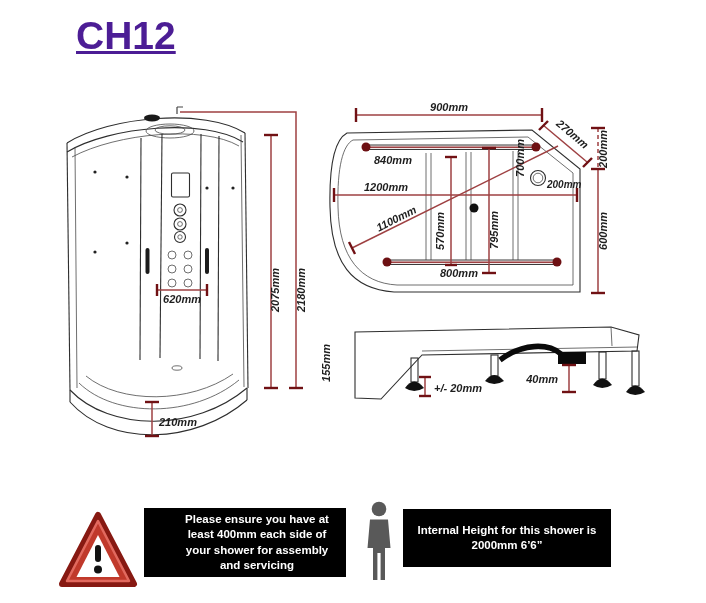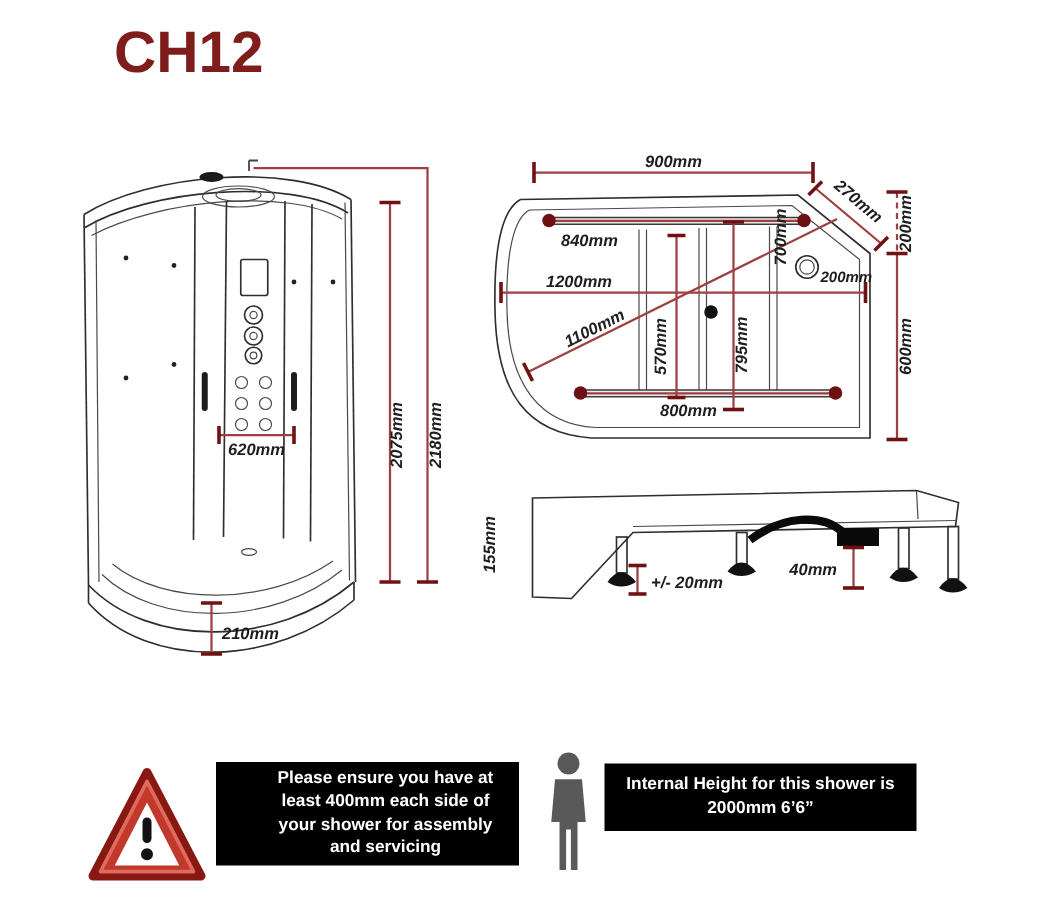--- a/index.html
+++ b/index.html
@@ -2,21 +2,21 @@
 <html><head>
 <meta charset="utf-8">
 <style>
   html,body { margin:0; padding:0; background:#ffffff; }
   .page {
     position:relative; width:706px; height:603px; background:#fff;
     font-family:"Liberation Sans", sans-serif; overflow:hidden;
   }
   .abs { position:absolute; }
   .title {
-    font-weight:bold; font-size:39px; color:#7f1d1d; letter-spacing:0px;
+    font-weight:bold; font-size:39px; color:#4c1d95; letter-spacing:0px;text-decoration:underline;
   }
   svg { display:block; }
   .dim { font:italic bold 11px "Liberation Sans", sans-serif; fill:#1e1e1e; }
   .dim-sm { font:italic bold 10px "Liberation Sans", sans-serif; fill:#1e1e1e; }
   .outline { stroke:#2e2e2e; stroke-width:1.1; fill:none; }
   .thin { stroke:#4a4a4a; stroke-width:0.8; fill:none; }
   .red  { stroke:#9e4042; stroke-width:1.5; fill:none; }
   .redcap { stroke:#701114; stroke-width:2.4; fill:none; }
   .notice-box {
     background:#000; color:#fff; display:flex; align-items:center; justify-content:center;
@@ -24,21 +24,21 @@
     box-sizing:border-box;
   }
 </style>
 </head>
 <body>
 
 <div class="page">
 
   <div class="abs title" style="left:76px; top:14px;">CH12</div>
 
-  <div class="abs" style="left:44px; top:100px;text-align:right;">
+  <div class="abs" style="left:55px; top:100px;text-align:right;">
     <svg width="260" height="375" viewBox="0 0 260 375">
       <g>
 
         <path class="outline" d="M12,43 C55,16 150,8 190,33"></path>
         <path class="outline" d="M12,52 C55,26 150,18 188,42"></path>
         <path class="thin" d="M17,57 C62,33 148,25 184,46"></path>
         <ellipse cx="97" cy="18" rx="8" ry="3.4" fill="#1a1a1a"></ellipse>
         <ellipse class="thin" cx="115" cy="31" rx="24" ry="7"></ellipse>
         <ellipse class="thin" cx="115" cy="30" rx="15" ry="4.2"></ellipse>
 
@@ -252,17 +252,17 @@
     <span>Please ensure you have at least 400mm each side of your shower for assembly and servicing</span>
   </div>
 
   <div class="abs" style="left:361px; top:501px;">
     <svg width="36" height="80" viewBox="0 0 36 80">
       <circle cx="18" cy="8" r="7.3" fill="#595959"></circle>
       <path d="M9,18.5 L27,18.5 L29.5,47 L24,47 L24,79 L19.6,79 L19.6,52 L16.4,52 L16.4,79 L12,79 L12,47 L6.5,47 Z" fill="#595959"></path>
     </svg>
   </div>
 
-  <div class="abs notice-box" style="left:403px; top:509px; width:208px; height:45px;">
+  <div class="abs notice-box" style="left:403px; top:509px; width:208px; height:58px;">
     <span>Internal Height for this shower is 2000mm 6’6”</span>
   </div>
 
 </div>
 
 </body></html>

